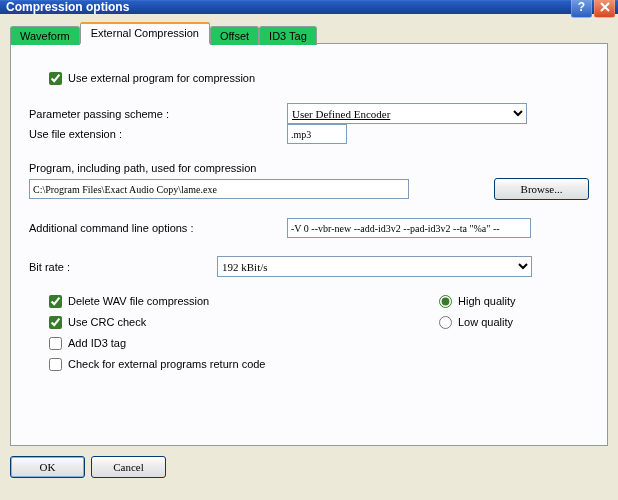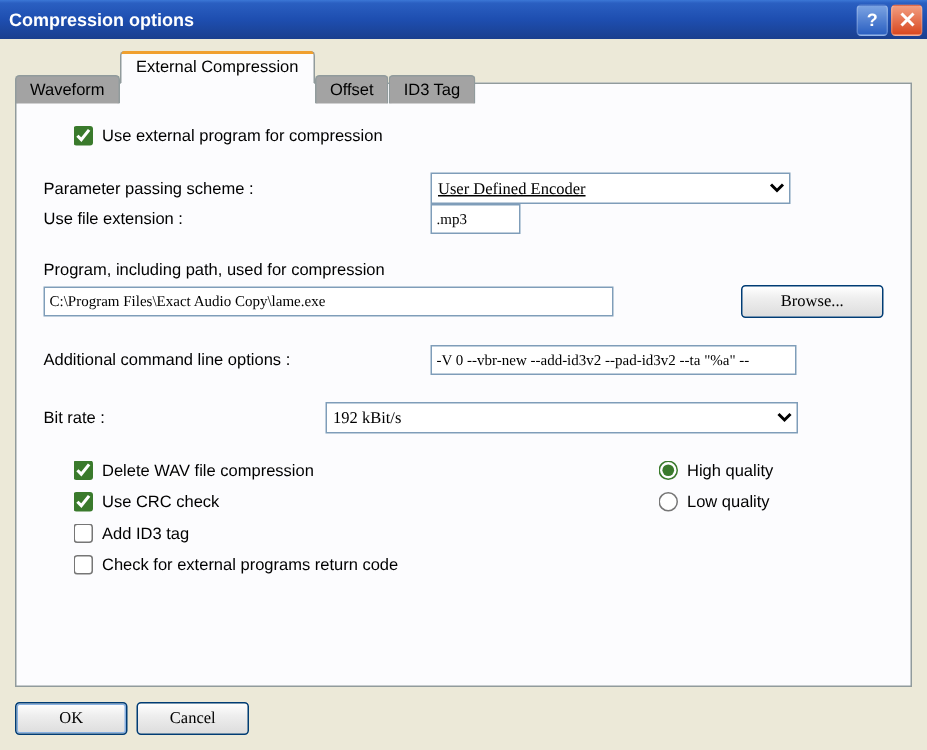--- a/index.html
+++ b/index.html
@@ -6,21 +6,21 @@
   body {
     margin: 0;
     font-family: Tahoma, Arial, sans-serif;
     font-size: 11px;
     background: #ece9d8;
     width: 618px;
     height: 500px;
     overflow: hidden;
   }
   .titlebar {
-    height: 26px;
+    height: 14px;
     background: linear-gradient(to bottom, #3b77d6 0%, #2a5fc1 8%, #1e4eb0 50%, #1a3f8e 100%);
     display: flex;
     align-items: center;
     padding: 0 3px 0 6px;
     color: #fff;
     font-weight: bold;
     font-size: 12px;
   }
   .titlebar .title { flex: 1; }
   .titlebtn {
@@ -46,25 +46,25 @@
     align-items: flex-end;
     height: 22px;
     position: relative;
     z-index: 2;
   }
   .tab {
     padding: 3px 9px 3px 9px;
     border: 1px solid #919b9c;
     border-bottom: none;
     border-radius: 3px 3px 0 0;
-    background: #a3a3a3;
+    background: #22c55e;
     margin-right: 0px;
     cursor: default;
     position: relative;
-    top: 13px;
+    top: 1px;
   }
   .tab.active {
     background: #fcfcfe;
     padding: 4px 10px 4px 10px;
     top: 0;
     z-index: 3;
     border-bottom: 1px solid #fcfcfe;
   }
   .tab.active::before {
     content:'';
@@ -115,21 +115,21 @@
     display:flex;
     gap:6px;
     padding-top:10px;
   }
   .col2 {
     display:flex;
     gap:40px;
   }
   .leftcol { flex:0 0 320px; }
   .rightcol { flex:1; padding-left:30px; }
-  .chkrow { display:flex; align-items:center; margin-bottom:8px;padding-left:20px; }
+  .chkrow { display:flex; margin-bottom:8px;padding-left:20px; }
 </style>
 </head>
 <body>
 
 <div class="titlebar">
   <span class="title">Compression options</span>
   <div class="titlebtn helpbtn">?</div>
   <div class="titlebtn closebtn">
     <svg viewBox="0 0 12 12">
       <path d="M2 2 L10 10 M10 2 L2 10" stroke="#fff" stroke-width="2" fill="none"></path>

